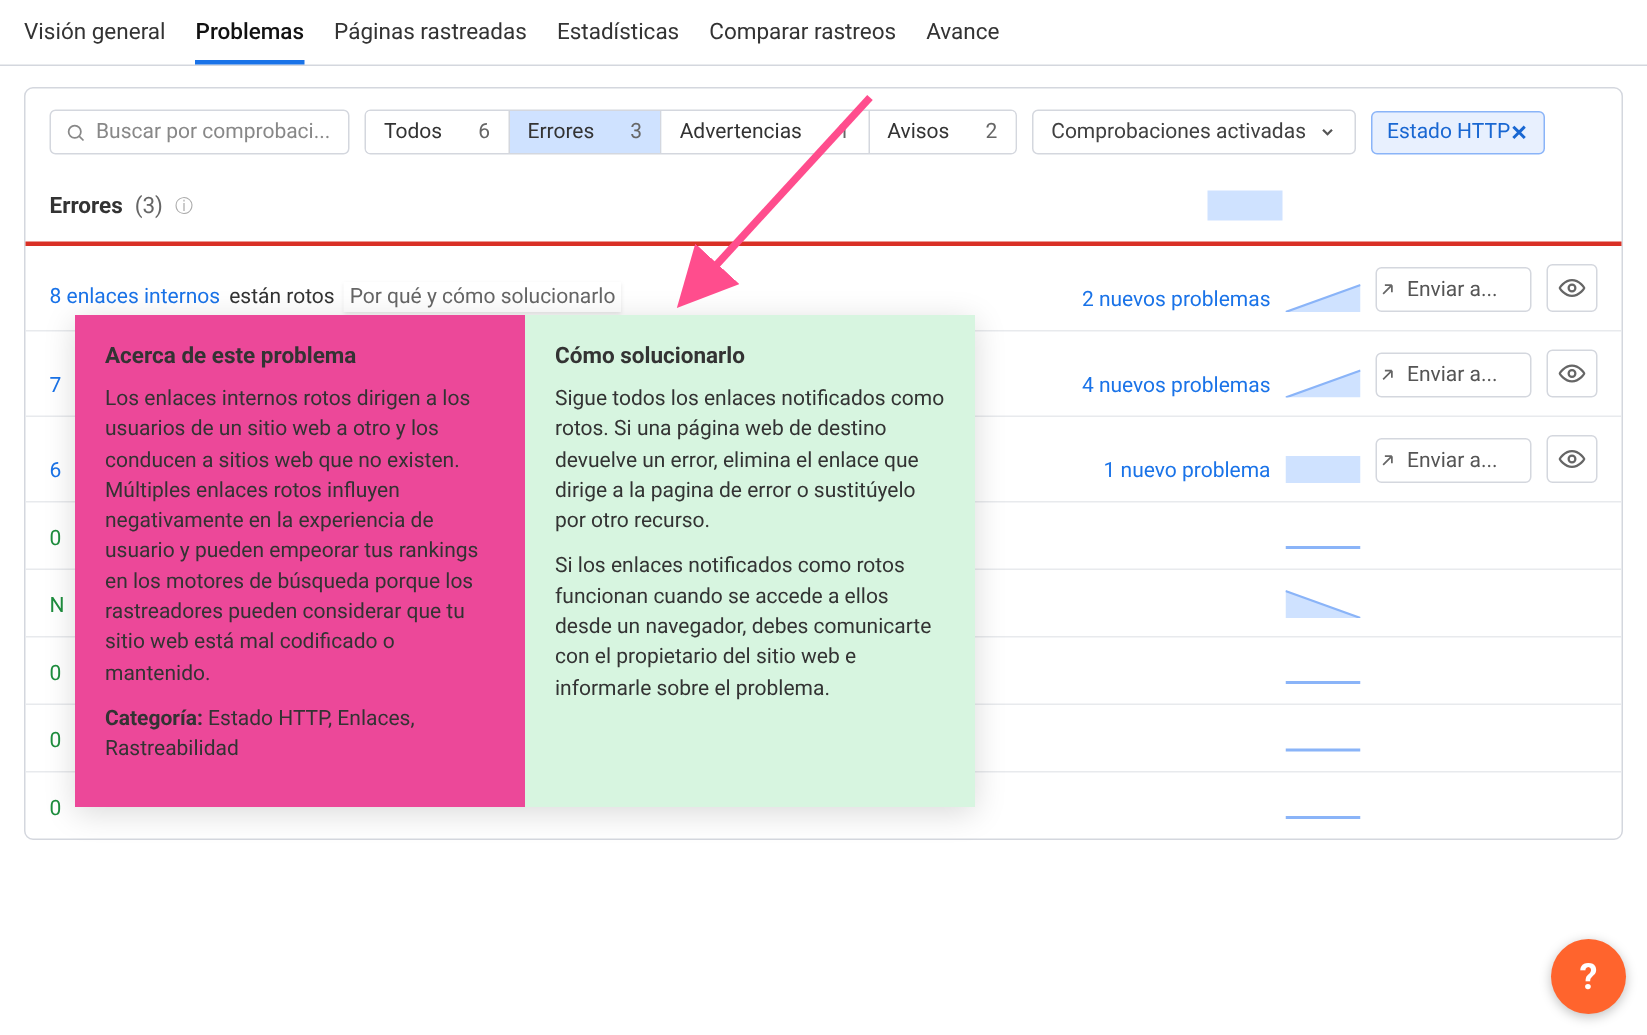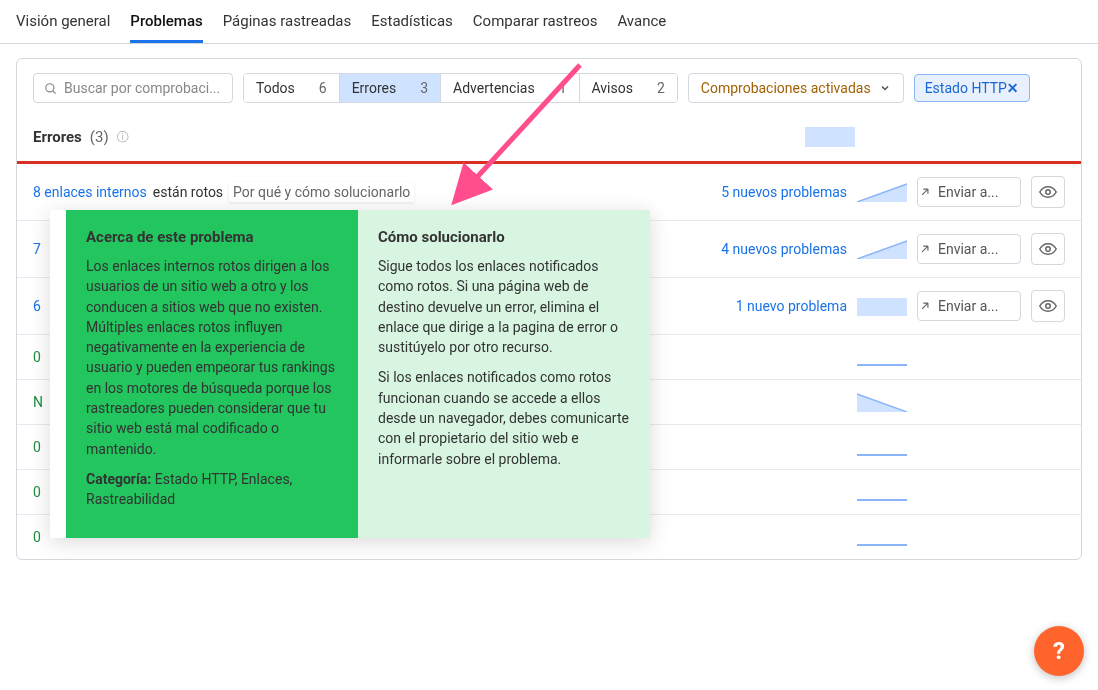--- a/index.html
+++ b/index.html
@@ -18,53 +18,53 @@
     .search-box { display: flex; align-items: flex-end; border: 1px solid #d4d7de; border-radius: 4px; padding: 6px 10px; width: 200px; color: #888; background: #fff; }
     .search-box svg { width: 14px; height: 14px; margin-right: 6px; flex-shrink: 0; }
     .search-box span { white-space: nowrap; overflow: hidden; text-overflow: ellipsis; }
     
     .seg-group { display: flex; border: 1px solid #d4d7de; border-radius: 4px; overflow: hidden; }
     .seg { padding: 6px 12px; display: flex; align-items: flex-start; gap: 24px; cursor: pointer; background: #fff; border-right: 1px solid #d4d7de; }
     .seg:last-child { border-right: none; }
     .seg.active { background: #cfe2ff; }
     .seg .count { color: #666; }
     
-    .dropdown-btn { border: 1px solid #d4d7de; border-radius: 4px; padding: 6px 12px; display: flex; align-items: center; gap: 8px; cursor: pointer; background: #fff; color: #a16207; }
+    .dropdown-btn { border: 1px solid #d4d7de; border-radius: 4px; padding: 6px 12px; display: flex; align-items: center; gap: 8px; cursor: pointer; background: #fff; color: #404040; }
     .dropdown-btn svg { width: 12px; height: 12px; }
     
     .chip { border: 1px solid #8ab4f8; background: #e8f0fe; color: #1967d2; border-radius: 4px; padding: 5px 10px; display: flex; align-items: center; gap: 0; cursor: default; }
     .chip .close { font-weight: bold; cursor: pointer; color: #1967d2; }
     
     
     .section-header { padding: 10px 16px 14px; display: flex; align-items: center; gap: 8px; }
     .section-title { font-weight: 700; font-size: 15px; }
     .section-count { color: #666; font-size: 15px; }
     .info-icon { color: #aaa; font-size: 12px; }
     .section-bar-box { margin-left: auto; margin-right: 210px; width: 50px; height: 20px; background: #cfe2ff; }
     .redbar { height: 3px; background: #d93025; }
     
     
-    .row { display: flex; align-items: center; padding: 12px 16px; border-bottom: 1px solid #e8eaed; gap: 10px; }
+    .row { display: flex; align-items: flex-end; padding: 12px 16px; border-bottom: 1px solid #e8eaed; gap: 10px; }
     .row:last-child { border-bottom: none; }
     .link-num { color: #1a73e8; }
     .row-text { flex: 1; display: flex; gap: 6px; align-items: baseline; flex-wrap: wrap; }
     .why-link { color: #666; border-bottom: 1px dotted #999; cursor: pointer; padding: 2px 4px; }
     .why-link.active { background: #fff; box-shadow: 0 1px 3px rgba(0,0,0,0.1); border: none; }
     .new-problems { color: #1a73e8; min-width: 160px; text-align: right; }
     .green-num { color: #1e8e3e; }
     .spark { width: 50px; height: 20px; position: relative; }
     .spark svg { width: 100%; height: 100%; }
     .send-btn { border: 1px solid #d4d7de; border-radius: 4px; padding: 6px 0; display: flex; align-items: center; gap: 6px; cursor: pointer; background: #fff; color: #555; width: 104px; }
     .send-btn span { white-space: nowrap; overflow: hidden; text-overflow: ellipsis; }
     .eye-btn { border: 1px solid #d4d7de; border-radius: 4px; width: 34px; height: 32px; display: flex; align-items: center; justify-content: center; cursor: pointer; background: #fff; color: #666; }
     
     
     .popover { position: absolute; top: 210px; left: 50px; width: 600px; display: flex; box-shadow: 0 4px 20px rgba(0,0,0,0.15); z-index: 10; background: #fff; }
     .popover-col { padding: 18px 20px; flex: 1; }
-    .popover-col.left { background: #22c55e; margin-left: 16px; }
+    .popover-col.left { background: #ec4899; }
     .popover-col.right { background: #d7f5e0; }
     .popover h3 { font-size: 15px; font-weight: 700; margin-bottom: 10px; }
     .popover p { font-size: 14px; line-height: 1.45; margin-bottom: 10px; color: #333; }
     .popover .cat strong { font-weight: 700; }
     
     
     .arrow-overlay { position: absolute; top: 60px; left: 440px; z-index: 20; pointer-events: none; }
     
     
     .fab { position: absolute; bottom: 14px; right: 14px; width: 50px; height: 50px; border-radius: 50%; background: #ff642d; color: #fff; display: flex; align-items: center; justify-content: center; font-size: 24px; font-weight: 700; cursor: pointer; box-shadow: 0 2px 8px rgba(0,0,0,0.25); }
@@ -132,21 +132,21 @@
   </div>
   <div class="redbar"></div>
 
   <div id="rows-container">
       <div class="row">
         <div class="row-text">
           <span class="link-num">8 enlaces internos</span> 
           <span>están rotos</span> 
           <span class="why-link active">Por qué y cómo solucionarlo</span>
         </div>
-        <div class="new-problems">5 nuevos problemas</div>
+        <div class="new-problems">2 nuevos problemas</div>
         <div class="spark"><svg viewBox="0 0 50 20">
             <polygon points="0,20 50,2 50,20" fill="#cfe2ff"></polygon>
             <line x1="0" y1="20" x2="50" y2="2" stroke="#8ab4f8" stroke-width="1.5"></line>
           </svg></div>
         <div class="send-btn">
           <svg width="14" height="14" viewBox="0 0 24 24" fill="none" stroke="#666" stroke-width="2">
             <path d="M7 17L17 7M17 7H9M17 7V15"></path>
           </svg>
           <span>Enviar a...</span>
         </div>

